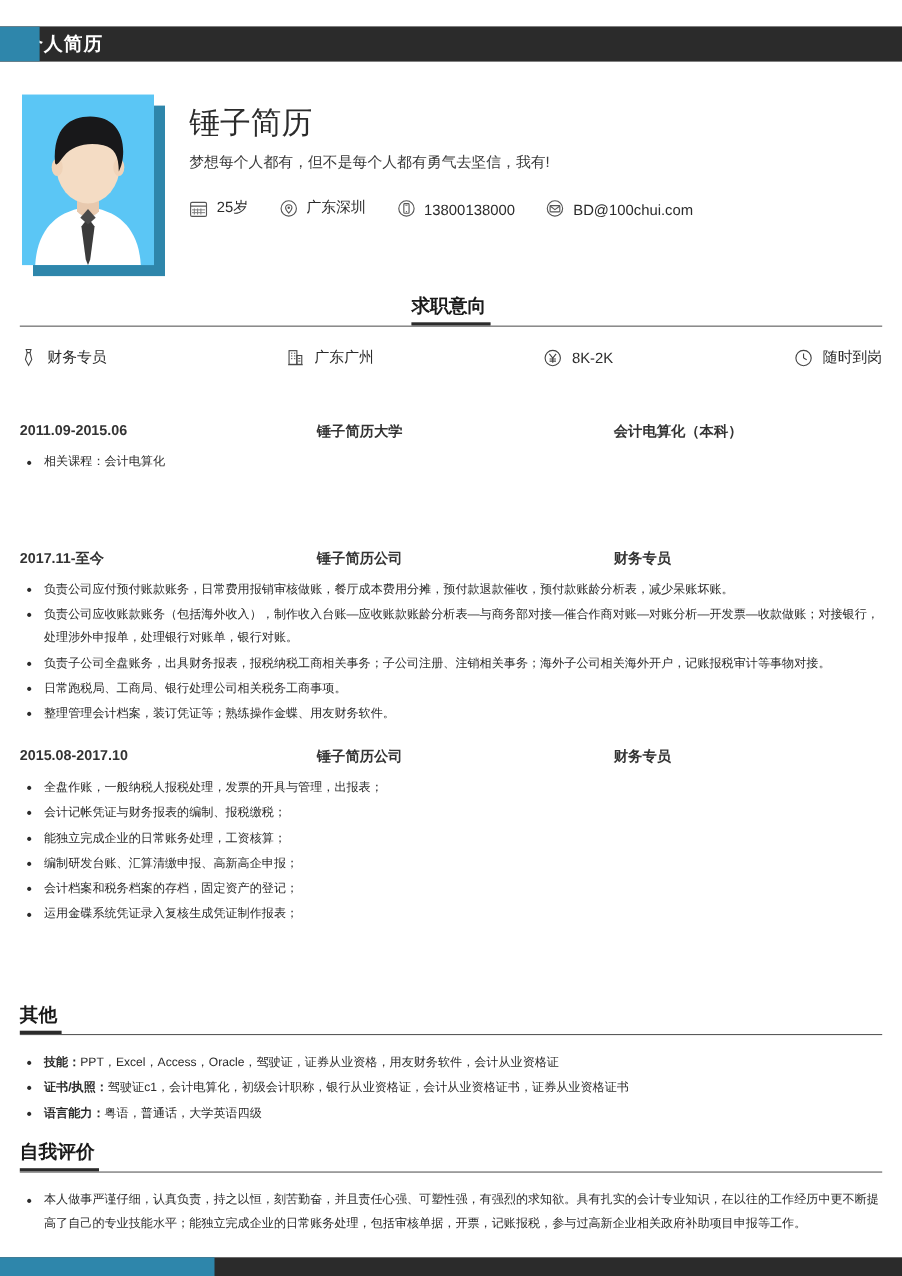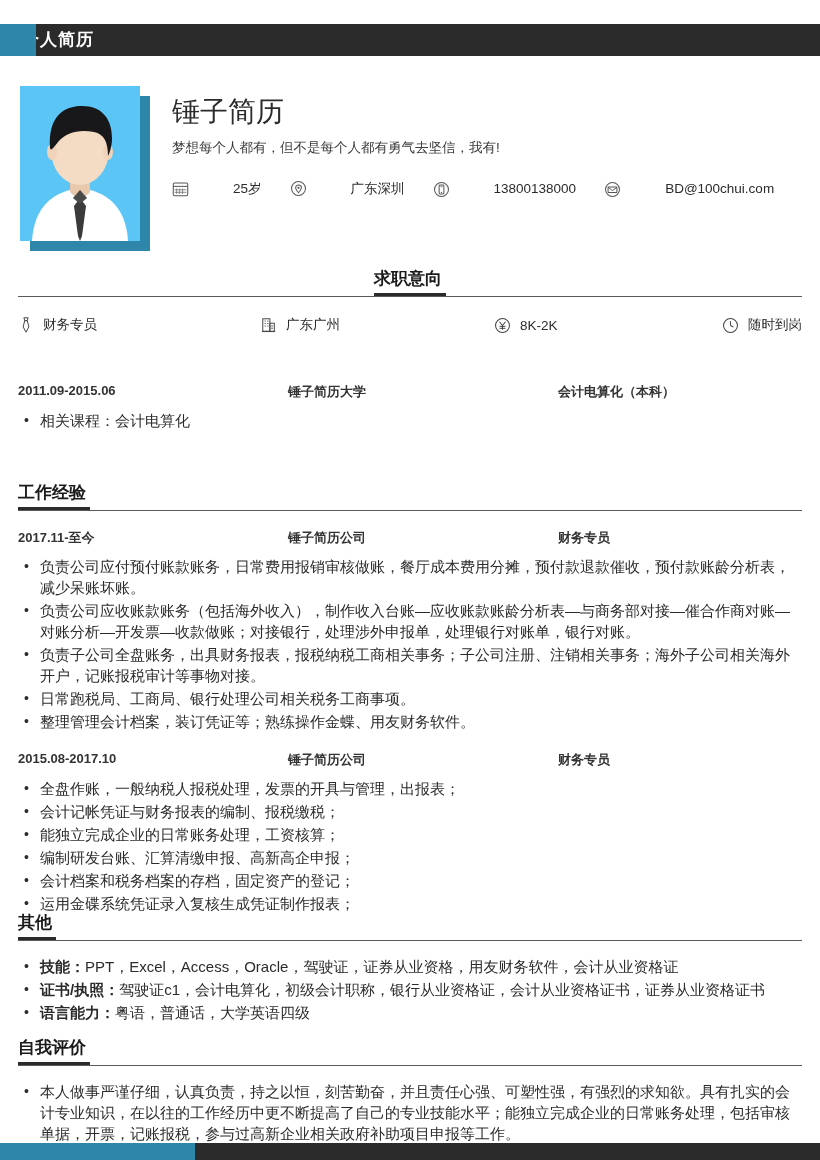--- a/index.html
+++ b/index.html
@@ -107,24 +107,23 @@
   }
   .contact-row {
     display: flex;
     align-items: center;
     gap: 0px;
     font-size: 13.5px;
     color: #2b2b2b;
   }
   .contact-item {
     display: flex;
-    align-items: flex-start;
+    align-items: flex-end;
     margin-right: 28px;
     white-space: nowrap;
-    gap: 36px;
   }
   .contact-item .ico {
     margin-right: 8px;
     display: inline-flex;
     align-items: center;
   }
 
   
   .section-title-wrap {
     position: relative;
@@ -188,21 +187,21 @@
   .eh-role { flex: 1; }
 
   ul.bullets {
     list-style: none;
     margin: 9px 0 0 0;
     padding: 0;
   }
   ul.bullets li {
     position: relative;
     padding-left: 22px;
-    font-size: 15px;
+    font-size: 11px;
     line-height: 21px;
     color: #2b2b2b;
     margin-bottom: 2px;
   }
   ul.bullets li:before {
     content: "\2022";
     position: absolute;
     left: 6px; top: 0;
     font-size: 14px;
     color: #2b2b2b;
@@ -373,24 +372,20 @@
       <div class="eh-date">2011.09-2015.06</div>
       <div class="eh-org">锤子简历大学</div>
       <div class="eh-role">会计电算化（本科）</div>
     </div>
     <ul class="bullets">
       <li>相关课程：会计电算化</li>
     </ul>
   </div>
 
   <div class="sec" style="top:482px;">
-    <div class="section-title-wrap">
-      <span class="section-title">工作经验</span>
-      <div class="section-rule"></div>
-    </div>
 
     <div class="entry-head">
       <div class="eh-date">2017.11-至今</div>
       <div class="eh-org">锤子简历公司</div>
       <div class="eh-role">财务专员</div>
     </div>
     <ul class="bullets">
       <li>负责公司应付预付账款账务，日常费用报销审核做账，餐厅成本费用分摊，预付款退款催收，预付款账龄分析表，减少呆账坏账。</li>
       <li>负责公司应收账款账务（包括海外收入），制作收入台账—应收账款账龄分析表—与商务部对接—催合作商对账—对账分析—开发票—收款做账；对接银行，处理涉外申报单，处理银行对账单，银行对账。</li>
       <li>负责子公司全盘账务，出具财务报表，报税纳税工商相关事务；子公司注册、注销相关事务；海外子公司相关海外开户，记账报税审计等事物对接。</li>

